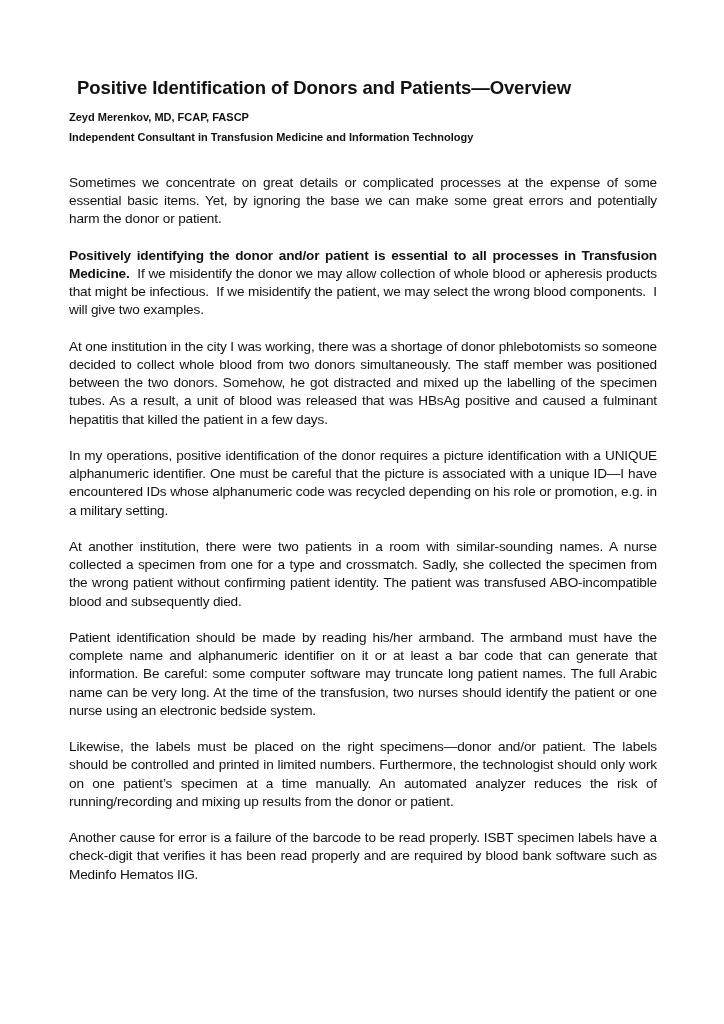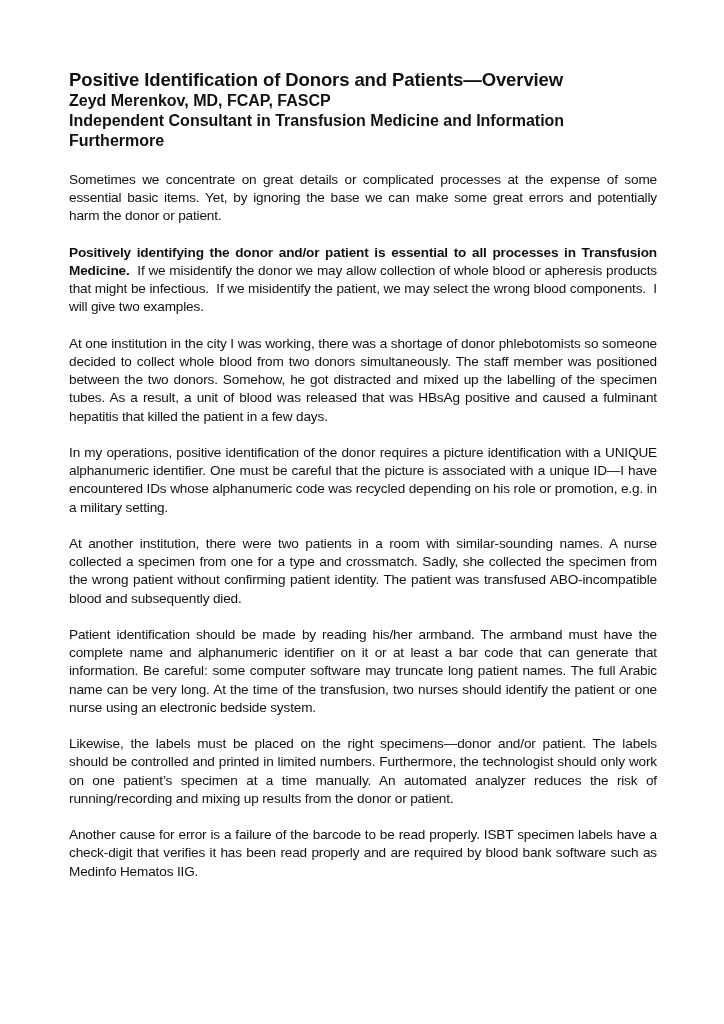--- a/index.html
+++ b/index.html
@@ -9,48 +9,48 @@
     left: 69px;
     top: 69px;
     width: 588px;
     font-family: "Liberation Sans", sans-serif;
     color: #111111;
   }
   .title {
     font-weight: bold;
     font-size: 18.5px;
     line-height: 22px;
-    margin: 0;
+    margin: 8px;
     letter-spacing: -0.1px;
   }
   .subtitle {
     font-weight: bold;
-    font-size: 16px;
+    font-size: 11px;
     line-height: 20px;
     margin: 0;
   }
   .body {
-    margin-top: 20px;
+    margin-top: 27px;
   }
   .para {
     font-size: 13.6px;
     line-height: 18.2px;
     text-align: justify;
     margin: 0 0 18.2px 0;
     letter-spacing: -0.15px;
   }
   .para b { font-weight: bold; }
 </style>
 </head>
 <body>
 
 <div class="page">
   <h1 class="title">Positive Identification of Donors and Patients—Overview</h1>
   <p class="subtitle">Zeyd Merenkov, MD, FCAP, FASCP</p>
-  <p class="subtitle">Independent Consultant in Transfusion Medicine and Information Furthermore</p>
+  <p class="subtitle">Independent Consultant in Transfusion Medicine and Information Technology</p>
 
   <div class="body">
     <p class="para"><span>Sometimes we concentrate on great details or complicated processes at the expense of some essential basic items.  Yet, by ignoring the base we can make some great errors and potentially harm the donor or patient.</span></p>
     <p class="para"><b>Positively identifying the donor and/or patient is essential to all processes in Transfusion Medicine.</b><span style="white-space: pre-wrap;">  If we misidentify the donor we may allow collection of whole blood or apheresis products that might be infectious.  If we misidentify the patient, we may select the wrong blood components.  I will give two examples.</span></p>
     <p class="para"><span>At one institution in the city I was working, there was a shortage of donor phlebotomists so someone decided to collect whole blood from two donors simultaneously.  The staff member was positioned between the two donors.  Somehow, he got distracted and mixed up the labelling of the specimen tubes.  As a result, a unit of blood was released that was HBsAg positive and caused a fulminant hepatitis that killed the patient in a few days.</span></p>
     <p class="para"><span>In my operations, positive identification of the donor requires a picture identification with a UNIQUE alphanumeric identifier.  One must be careful that the picture is associated with a unique ID—I have encountered IDs whose alphanumeric code was recycled depending on his role or promotion, e.g. in a military setting.</span></p>
     <p class="para"><span>At another institution, there were two patients in a room with similar-sounding names.  A nurse collected a specimen from one for a type and crossmatch.  Sadly, she collected the specimen from the wrong patient without confirming patient identity.  The patient was transfused ABO-incompatible blood and subsequently died.</span></p>
     <p class="para"><span>Patient identification should be made by reading his/her armband.  The armband must have the complete name and alphanumeric identifier on it or at least a bar code that can generate that information.  Be careful:  some computer software may truncate long patient names.  The full Arabic name can be very long.  At the time of the transfusion, two nurses should identify the patient or one nurse using an electronic bedside system.</span></p>
     <p class="para"><span>Likewise, the labels must be placed on the right specimens—donor and/or patient.  The labels should be controlled and printed in limited numbers.  Furthermore, the technologist should only work on one patient’s specimen at a time manually.  An automated analyzer reduces the risk of running/recording and mixing up results from the donor or patient.</span></p>
     <p class="para"><span>Another cause for error is a failure of the barcode to be read properly.  ISBT specimen labels have a check-digit that verifies it has been read properly and are required by blood bank software such as Medinfo Hematos IIG.</span></p>

